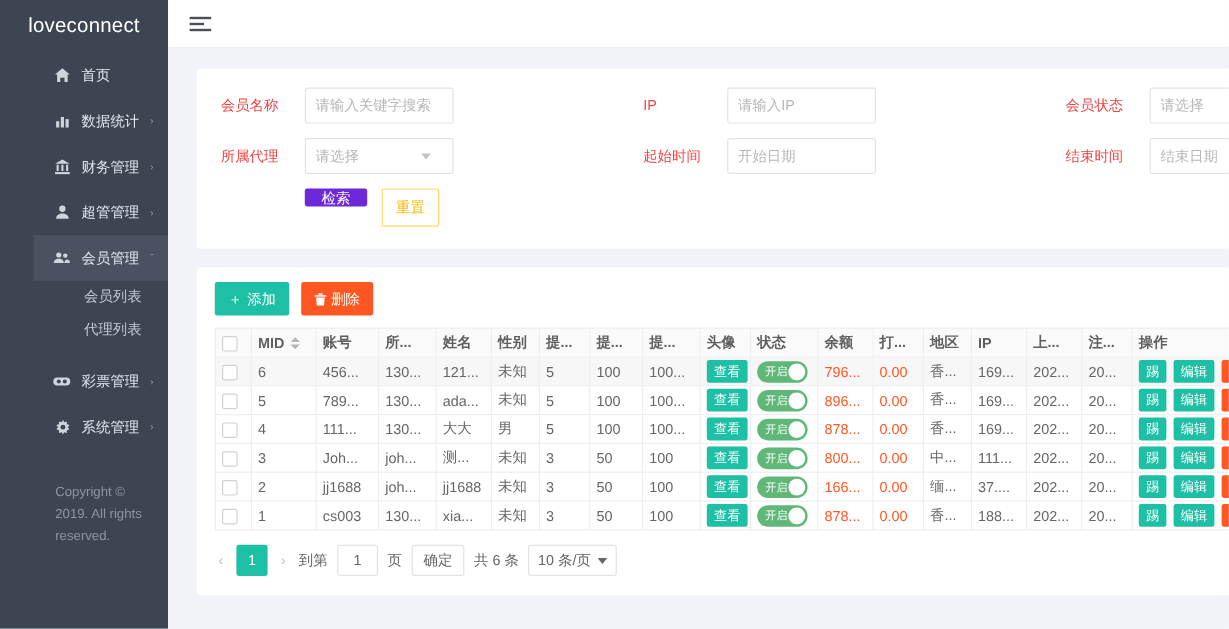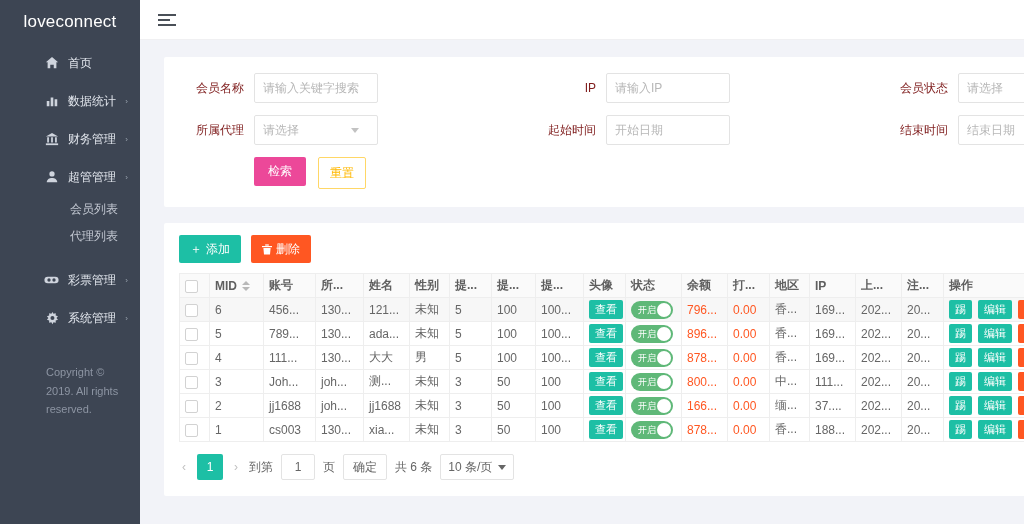--- a/index.html
+++ b/index.html
@@ -25,29 +25,29 @@
   .burger i { display:block; height:2px; background:#4a5058; margin:3px 0; }
   .burger i:nth-child(2){ width:12px; }
 
   .content { flex:1; overflow:hidden; padding:17px 24px 0 24px; background:#f2f3f8; }
 
   
   .card { background:#fff; border-radius:2px; }
   .filter-card { padding:16px 20px 18px 20px; margin-bottom:16px; }
   .f-row { display:flex; align-items:center; margin-bottom:12px; }
   .f-group { display:flex; align-items:center; width:352px; }
-  .f-label { width:60px; text-align:right; margin-right:10px; color:#7f1d1d; font-size:12px; white-space:nowrap; }
+  .f-label { width:60px; margin-right:10px; color:#ef4444; font-size:12px; white-space:nowrap; }
   .f-field { position:relative; width:112px; }
   .f-input { width:124px; height:30px; border:1px solid #e3e3e3; border-radius:2px; padding:0 8px; font-size:12px; color:#666; outline:none; font-family:inherit; background:#fff; }
   .f-input::placeholder { color:#b7b7b7; }
   .f-select .f-input { padding-right:20px; }
   .sel-caret { position:absolute; right:7px; top:13px; width:0; height:0; border-left:4px solid transparent; border-right:4px solid transparent; border-top:5px solid #c2c2c2; pointer-events:none; }
   .f-btns { margin-left:70px; display:flex; gap:12px; }
   .btn { border:none; border-radius:2px; cursor:pointer; font-size:12px; font-family:inherit; }
-  .btn-search { background:#ec4899; color:#fff; width:52px; height:29px; }
+  .btn-search { background:#6d28d9; color:#fff; width:52px; height:15px; }
   .btn-reset { background:#fff; color:#ffb800; border:1px solid #ffd766; width:48px; height:32px; }
 
   
   .table-card { padding:12px 15px 16px 15px; }
   .t-toolbar { display:flex; align-items:center; margin-bottom:10px; }
   .btn-add { background:#1dbfa5; color:#fff; height:28px; padding:0 11px; margin-right:10px; display:inline-flex; align-items:center; gap:4px; }
   .btn-del { background:#ff5722; color:#fff; height:28px; padding:0 11px; display:inline-flex; align-items:center; gap:4px;text-align:center; }
 
   table { border-collapse:collapse; table-layout:fixed; width:822px; }
   th,td { border:1px solid #eeeeee; height:24px; padding:0 5px; font-size:12px; color:#666; text-align:left; white-space:nowrap; overflow:hidden; }
@@ -122,20 +122,32 @@
       <span class="nicon">
         <svg width="14" height="14" viewBox="0 0 16 16">
             <circle cx="8" cy="4.5" r="3" fill="currentColor"></circle>
             <path d="M2 14 C2 10.5 5 9 8 9 C11 9 14 10.5 14 14 Z" fill="currentColor"></path>
           </svg>
       </span>
       <span>超管管理</span>
       <span class="arrow">›</span>
     </div>
 
+    <div class="nav-item active">
+      <span class="nicon">
+        <svg width="15" height="14" viewBox="0 0 18 16">
+            <circle cx="6" cy="5" r="2.6" fill="currentColor"></circle>
+            <circle cx="12.5" cy="5.6" r="2.2" fill="currentColor"></circle>
+            <path d="M1 13 C1 10 3.5 8.8 6 8.8 C8.5 8.8 11 10 11 13 Z" fill="currentColor"></path>
+            <path d="M11.5 13 C11.8 10.6 13 9.4 14.5 9.4 C16 9.4 17 10.8 17 13 Z" fill="currentColor"></path>
+          </svg>
+      </span>
+      <span>会员管理</span>
+      <span class="arrow">ˇ</span>
+    </div>
 
     <div class="sub-item">
       <span>会员列表</span>
     </div>
     <div class="sub-item">
       <span>代理列表</span>
     </div>
 
     <div class="nav-item" style="margin-top:11px">
       <span class="nicon">

